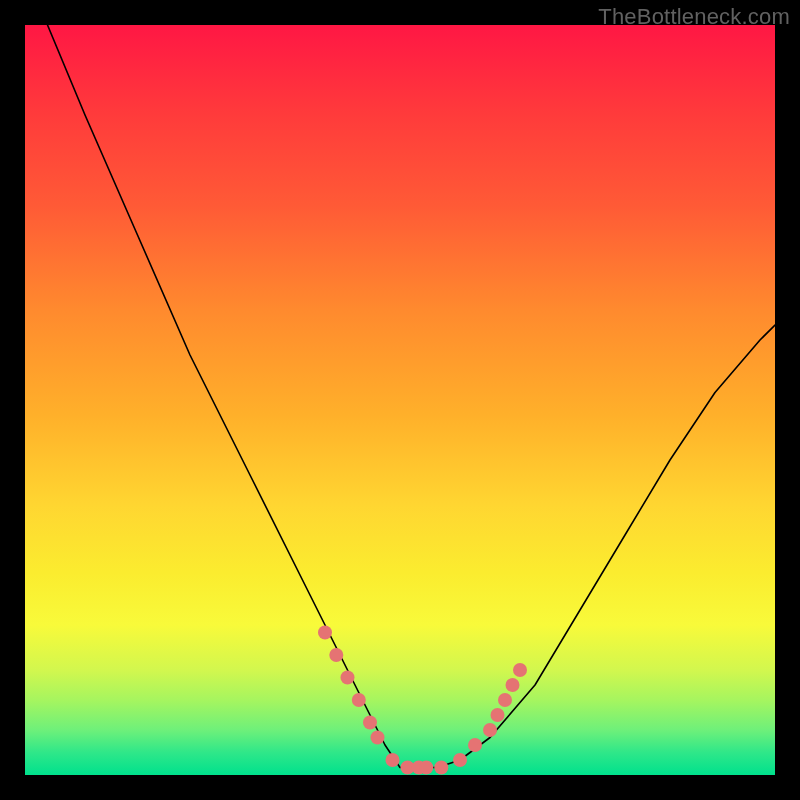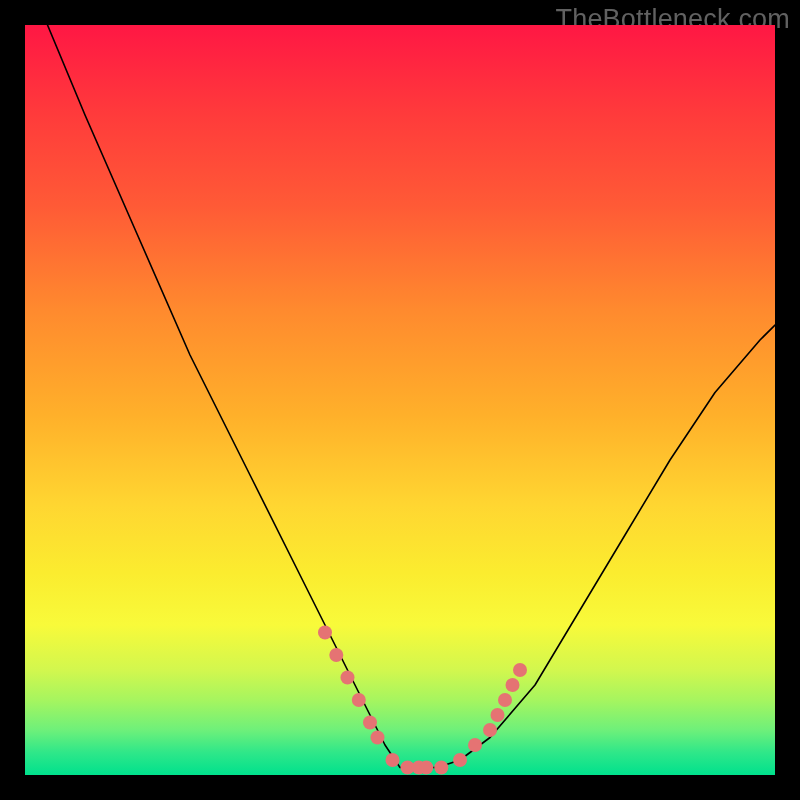--- a/index.html
+++ b/index.html
@@ -39,21 +39,21 @@
       #6ef07a 94%,
       #2fe789 97%,
       #00e18d 100%
     );
   }
   .watermark {
     position: absolute;
     top: 4px;
     right: 10px;
     color: #616161;
-    font-size: 27px;
+    font-size: 22px;
     font-weight: 400;
     letter-spacing: 0.2px;
     user-select: none;
   }
   svg.curve {
     position: absolute;
     left: 0;
     top: 0;
     width: 750px;
     height: 750px;

